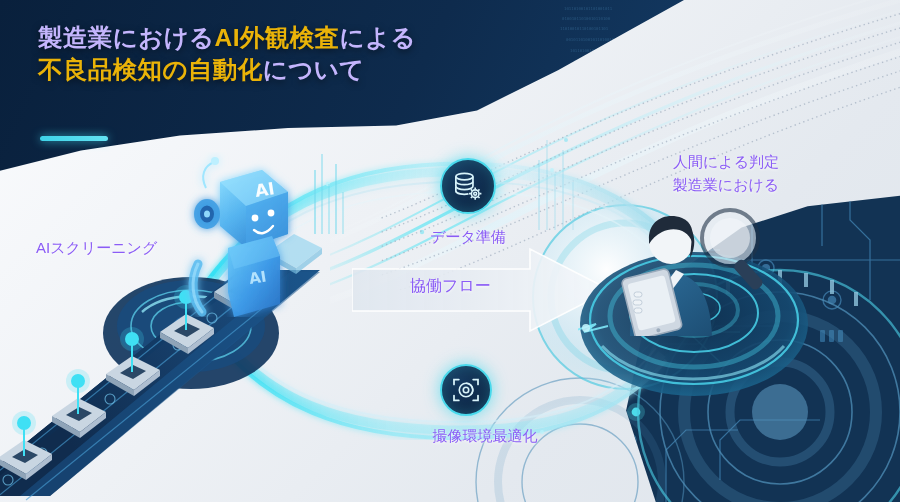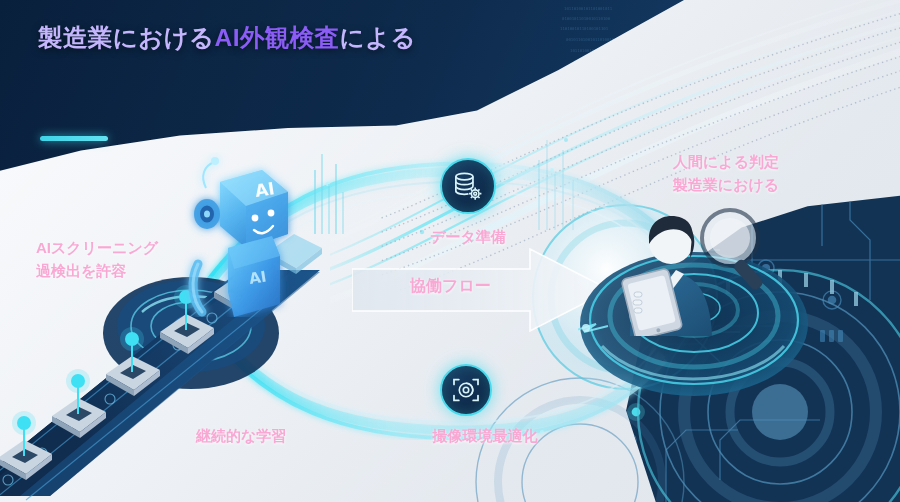--- a/index.html
+++ b/index.html
@@ -43,38 +43,38 @@
   
   .title{
     position:absolute;left:38px;top:22px;width:520px;
     line-height:1.30;font-weight:bold;font-size:24.5px;
     letter-spacing:.4px;
     text-shadow:0 2px 7px rgba(0,0,0,.55);
     z-index:40;
   }
   .title .l{display:block;white-space:nowrap;}
   .tw{color:#c4b5fd;}
-  .tc{color:#8b5cf6;}
+  .tc{color:#eab308;}
   .accent-bar{
     position:absolute;left:40px;top:136px;width:68px;height:5px;
     background:linear-gradient(90deg,#3fd3e8,#63e2f2);
     border-radius:3px;box-shadow:0 0 10px rgba(63,211,232,.75);
     z-index:40;
   }
 
   
   .lbl{
-    position:absolute;z-index:45;color:#f9a8d4;font-weight:bold;
+    position:absolute;z-index:45;color:#8b5cf6;font-weight:normal;
     font-size:15px;line-height:1.45;white-space:nowrap;
     text-shadow:0 1px 3px rgba(255,255,255,.85);
   }
   .lbl.two{line-height:1.55;}
   .lbl .row{display:block;}
 
-  #label-ai{left:36px;top:236px;}
+  #label-ai{left:36px;top:236px;text-align:center;}
   #label-human{left:726px;top:150px;text-align:center;transform:translateX(-50%);}
   #label-data{left:468px;top:226px;transform:translateX(-50%);}
   #label-flow{left:410px;top:274px;font-size:16px;text-align:right;}
   #label-learn{left:196px;top:425px;}
   #label-capture{left:468px;top:425px;transform:translateX(-50%);margin-left:17px;}
 
   
   .badge{
     position:absolute;z-index:44;border-radius:50%;
     background:radial-gradient(circle at 38% 32%,#163a60 0%,#0e2949 60%,#0a2040 100%);
@@ -614,31 +614,30 @@
       <g fill="none" stroke="#d8f3fa" stroke-width="2">
         <circle cx="20" cy="20" r="8.4"></circle>
         <path d="M20 11.6 A 8.4 8.4 0 0 1 26 26"></path>
         <circle cx="20" cy="20" r="3.4"></circle>
       </g>
     </svg>
   </div>
 
   <div class="title">
     <span class="l"><span class="tw">製造業における</span><span class="tc">AI外観検査</span><span class="tw">による</span></span>
+    <span class="l"><span class="tc">不良品検知の自動化</span><span class="tw">について</span></span>
   </div>
   <div class="accent-bar"></div>
 
   <div class="lbl two" id="label-ai">
     <span class="row">AIスクリーニング</span>
-    <span class="row">過検出を許容</span>
   </div>
 
   <div class="lbl two" id="label-human">
     <span class="row">人間による判定</span>
     <span class="row">製造業における</span>
   </div>
 
   <div class="lbl" id="label-data">データ準備</div>
   <div class="lbl" id="label-flow">協働フロー</div>
-  <div class="lbl" id="label-learn">継続的な学習</div>
   <div class="lbl" id="label-capture">撮像環境最適化</div>
 
 </div>
 
 </body></html>

